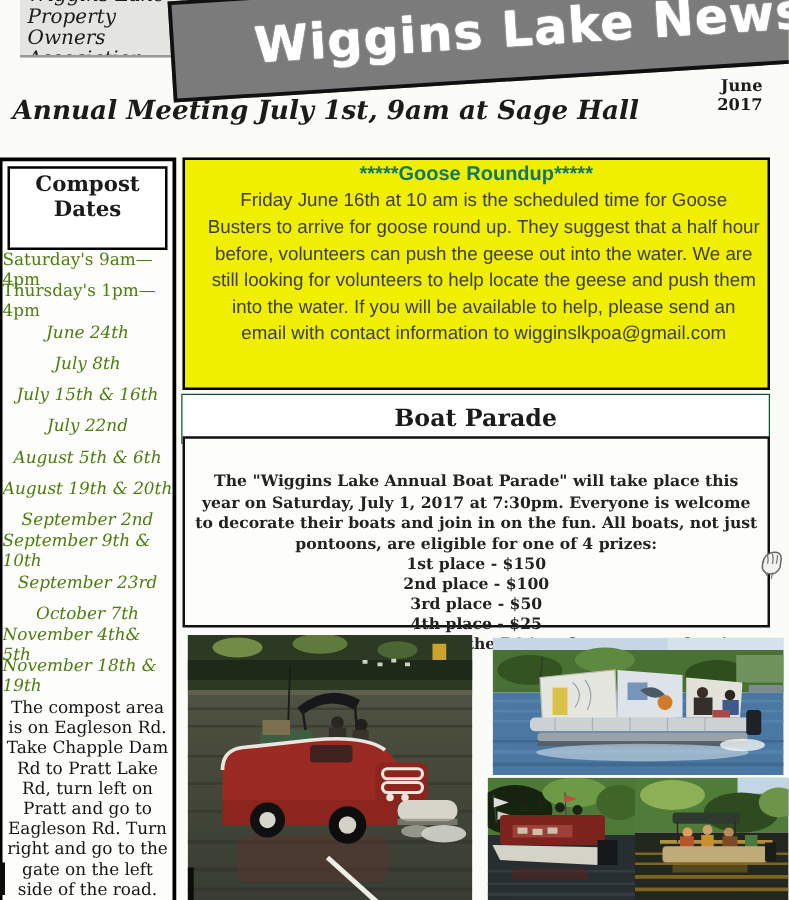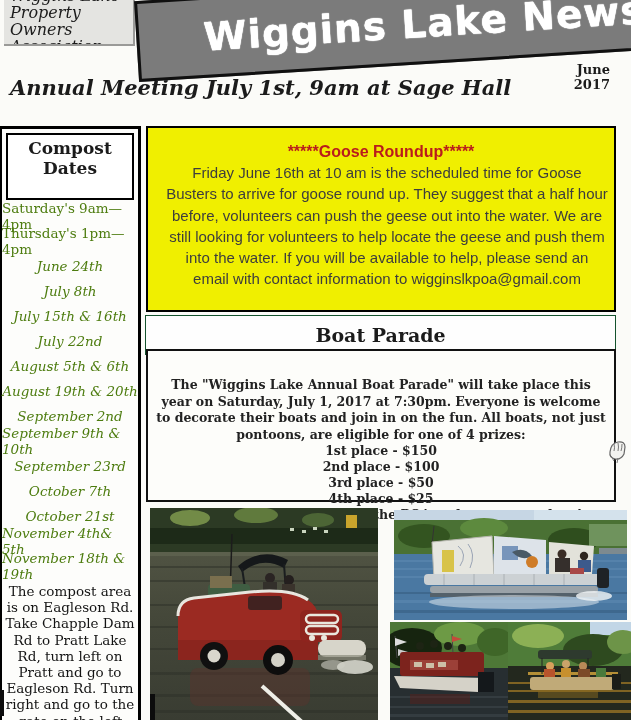--- a/index.html
+++ b/index.html
@@ -2,21 +2,21 @@
 <html><head>
 <meta charset="utf-8">
 <style>
   html,body{margin:0;padding:0;}
   body{
     width:631px;height:720px;position:relative;overflow:hidden;
     background:#fbfbf8;font-family:"DejaVu Serif", serif;color:#1b1b1b;
   }
   
   .org-box{
-    position:absolute;left:4px;top:0;width:131px;height:46px;
+    position:absolute;left:16px;top:0;width:131px;height:46px;
     background:#e4e4e1;border-right:2px solid #9a9a98;border-bottom:2px solid #9a9a98;
     overflow:hidden;font-style:italic;font-size:16px;line-height:17px;
     padding:0 0 0 6px;box-sizing:border-box;
   }
   .org-box .clip{margin-top:-13px;}
   
   .masthead{
     position:absolute;left:136px;top:-17px;width:570px;height:75px;
     background:#7b7b7b;border:3px solid #101010;transform:rotate(-3.6deg);
     display:flex;align-items:center;justify-content:center;z-index:3;
@@ -48,21 +48,21 @@
   .side-line.date{font-style:italic;}
   .directions{
     padding:5px 3px 0 3px;text-align:center;font-size:13.5px;line-height:1.2;color:#141414;
   }
   
   .goose-box{
     position:absolute;left:146px;top:126px;width:470px;height:186px;
     border:2px solid #000;box-sizing:border-box;text-align:center;z-index:1;
   }
   .goose-title{font-family:"Liberation Sans", sans-serif;font-weight:bold;
-    font-size:16px;margin-top:15px;color:#b91c1c;}
+    font-size:16px;margin-top:3px;color:#0f766e;}
   .goose-body{font-family:"Liberation Sans", sans-serif;font-size:15px;
     line-height:1.42;color:#3d3d3d;padding:1px 6px 0 18px;}
   .parade-header{
     position:absolute;left:145px;top:315px;width:471px;height:40px;
     background:#fefefe;border:1px solid #14532d;box-sizing:border-box;
     display:flex;align-items:center;justify-content:center;
     font-weight:bold;font-size:19px;
   }
   .parade-box{
     position:absolute;left:146px;top:349px;width:470px;height:153px;
@@ -113,21 +113,20 @@
       <div class="side-line date">June 24th</div>
       <div class="side-line date">July 8th</div>
       <div class="side-line date">July 15th &amp; 16th</div>
       <div class="side-line date">July 22nd</div>
       <div class="side-line date">August 5th &amp; 6th</div>
       <div class="side-line date">August 19th &amp; 20th</div>
       <div class="side-line date">September 2nd</div>
       <div class="side-line date">September 9th &amp; 10th</div>
       <div class="side-line date">September 23rd</div>
       <div class="side-line date">October 7th</div>
-      <div class="side-line date">October 21st</div>
       <div class="side-line date">November 4th&amp; 5th</div>
       <div class="side-line date">November 18th &amp; 19th</div>
     </div>
   <div class="directions">The compost area  is on Eagleson Rd.  Take Chapple Dam Rd to Pratt Lake Rd, turn left on Pratt and go to Eagleson Rd. Turn right and go to the gate on the left  side of the road. Turn left at the gate. Compost on the left.</div>
 </div>
 
 <div class="goose-box" style="background: rgb(240, 239, 0);">
   <div class="goose-title">*****Goose Roundup*****</div>
   <div class="goose-body">Friday June 16th at 10 am is the scheduled time for Goose Busters to arrive for goose round up. They suggest that a half hour before, volunteers can push the geese out into the water. We are still looking for volunteers to help locate the geese and push them into the water. If you will be available to help, please send an email with contact information to wigginslkpoa@gmail.com</div>
 </div>

